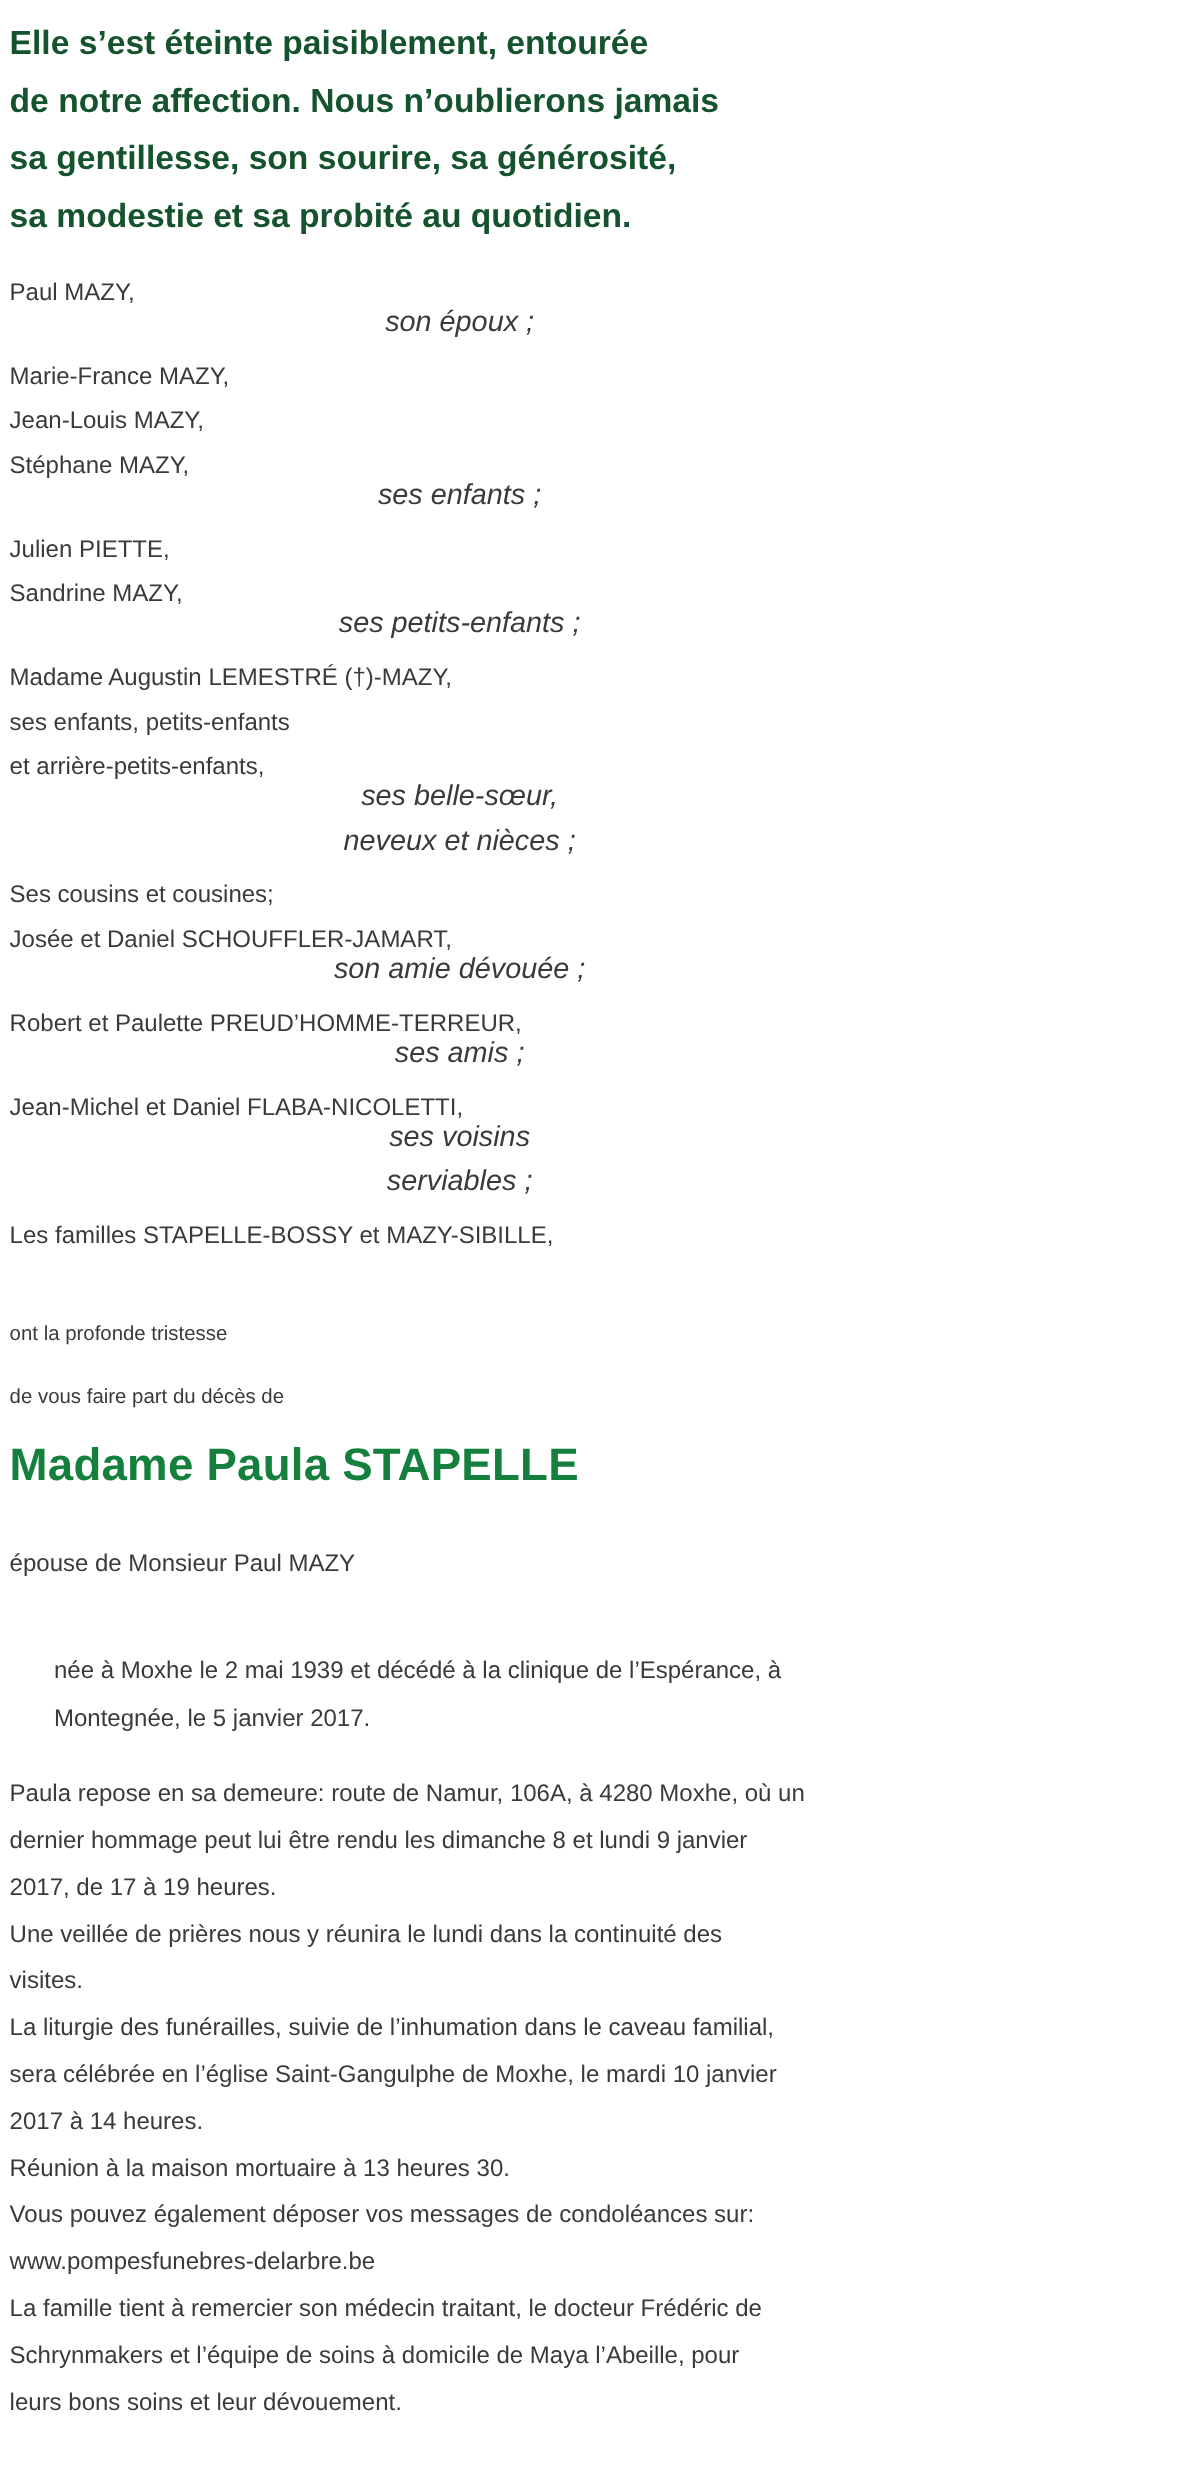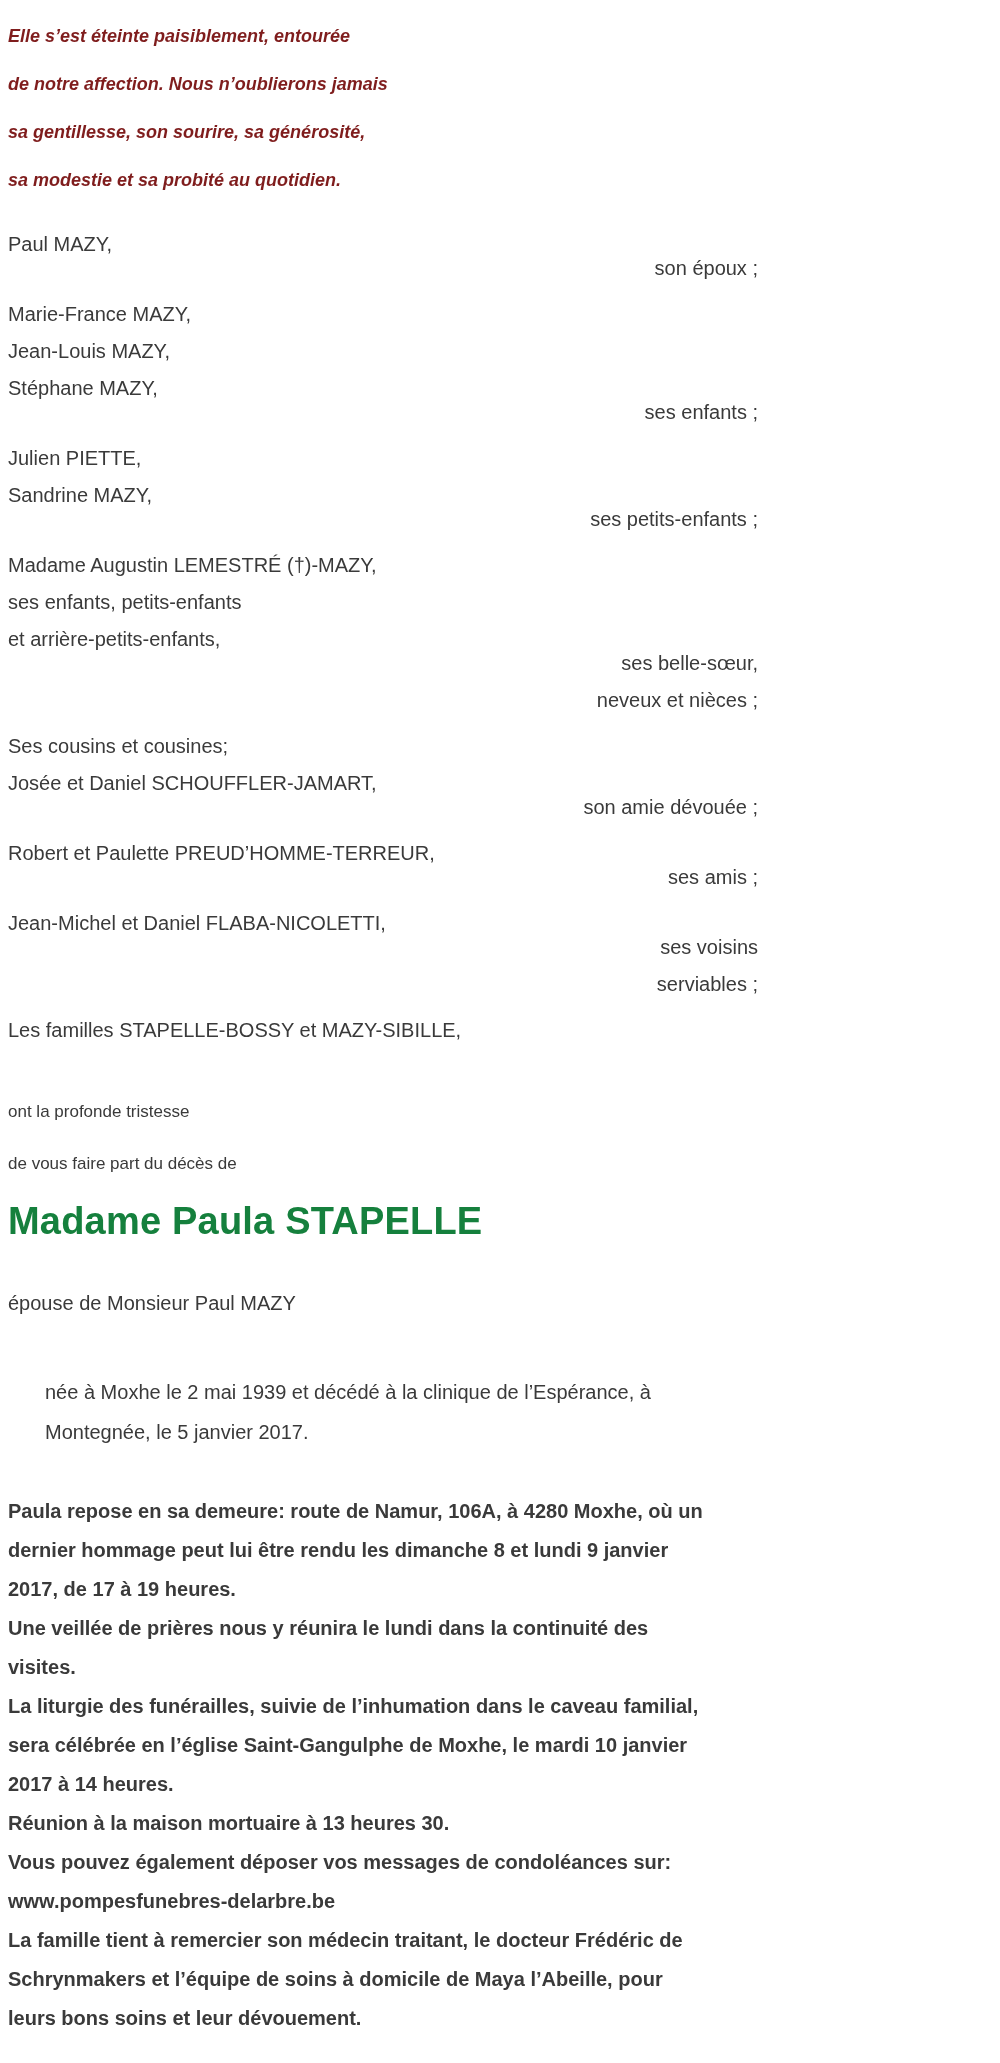--- a/index.html
+++ b/index.html
@@ -14,38 +14,38 @@
     color: #3a3a3a;
     overflow-x: hidden;
   }
   .doc {
     padding: 12px 0 0 8px;
     width: 750px;
     box-sizing: content-box;
   }
   .intro-line {
     font-weight: 700;
-    font-size: 18px;
+    font-size: 28px;
     line-height: 48px;
-    color: #7f1d1d;
+    color: #14532d;
     white-space: nowrap;
-    font-style: italic;
   }
   .family { margin-top: 22px; }
   .group { margin-bottom: 9px; }
   .name-line {
     font-size: 20px;
     line-height: 37px;
     white-space: nowrap;
   }
   .relation-block { margin-top: -13px; }
   .relation-line {
-    font-size: 20px;
+    font-size: 24px;
+    font-style: italic;
     line-height: 37px;
-    text-align: right;
+    text-align: center;
   }
   .closing { margin-top: 44px; }
   .closing-line {
     font-size: 17px;
     line-height: 37px;
     margin-bottom: 15px;
     white-space: nowrap;
   }
   .title {
     font-size: 38px;
@@ -62,21 +62,21 @@
     line-height: 37px;
     white-space: nowrap;
   }
   .life { margin-top: 50px; }
   .life-line {
     font-size: 20px;
     line-height: 40px;
     white-space: nowrap;
     margin-left: 37px;
   }
-  .details { margin-top: 40px; font-weight: bold; }
+  .details { margin-top: 24px; }
   .detail-line {
     font-size: 20px;
     line-height: 39px;
     white-space: nowrap;
   }
 </style>
 </head>
 <body>
 
 <main class="doc">

